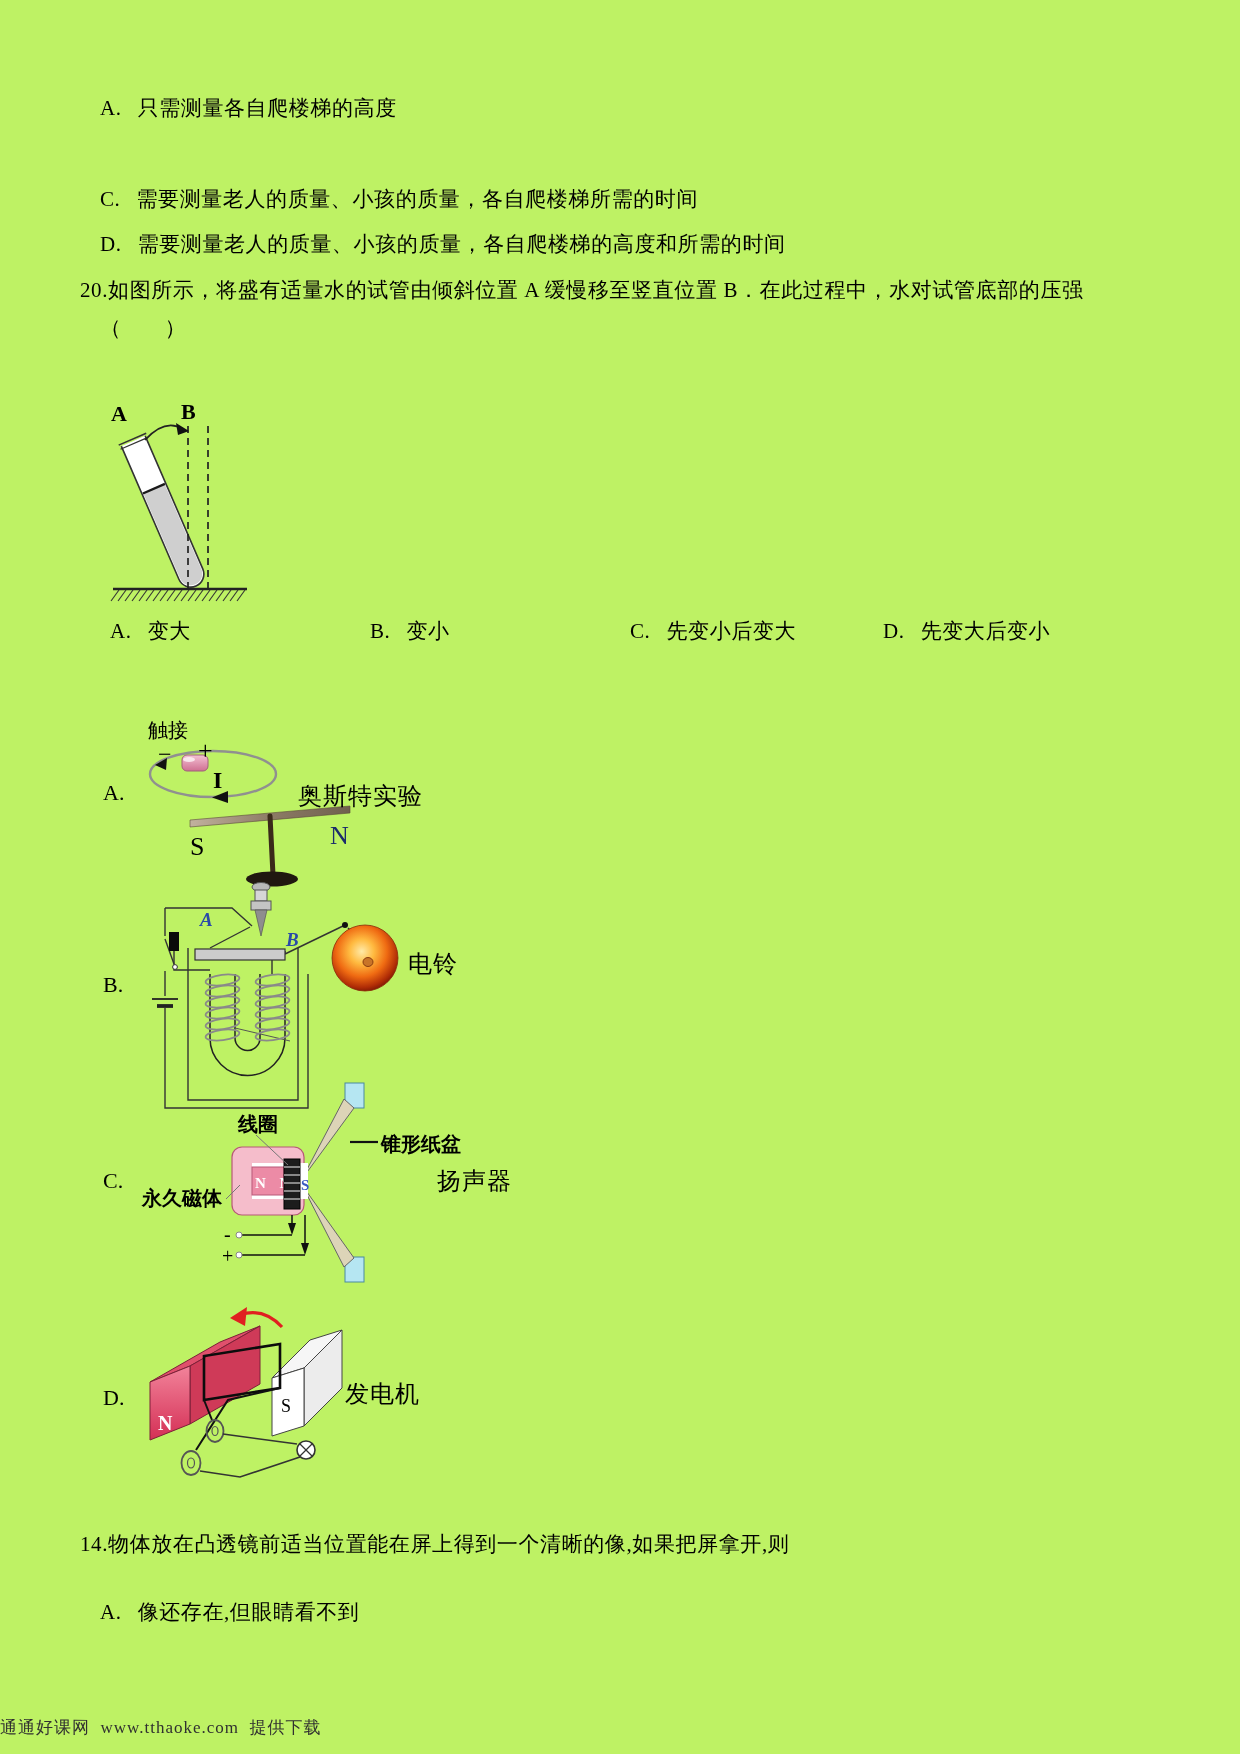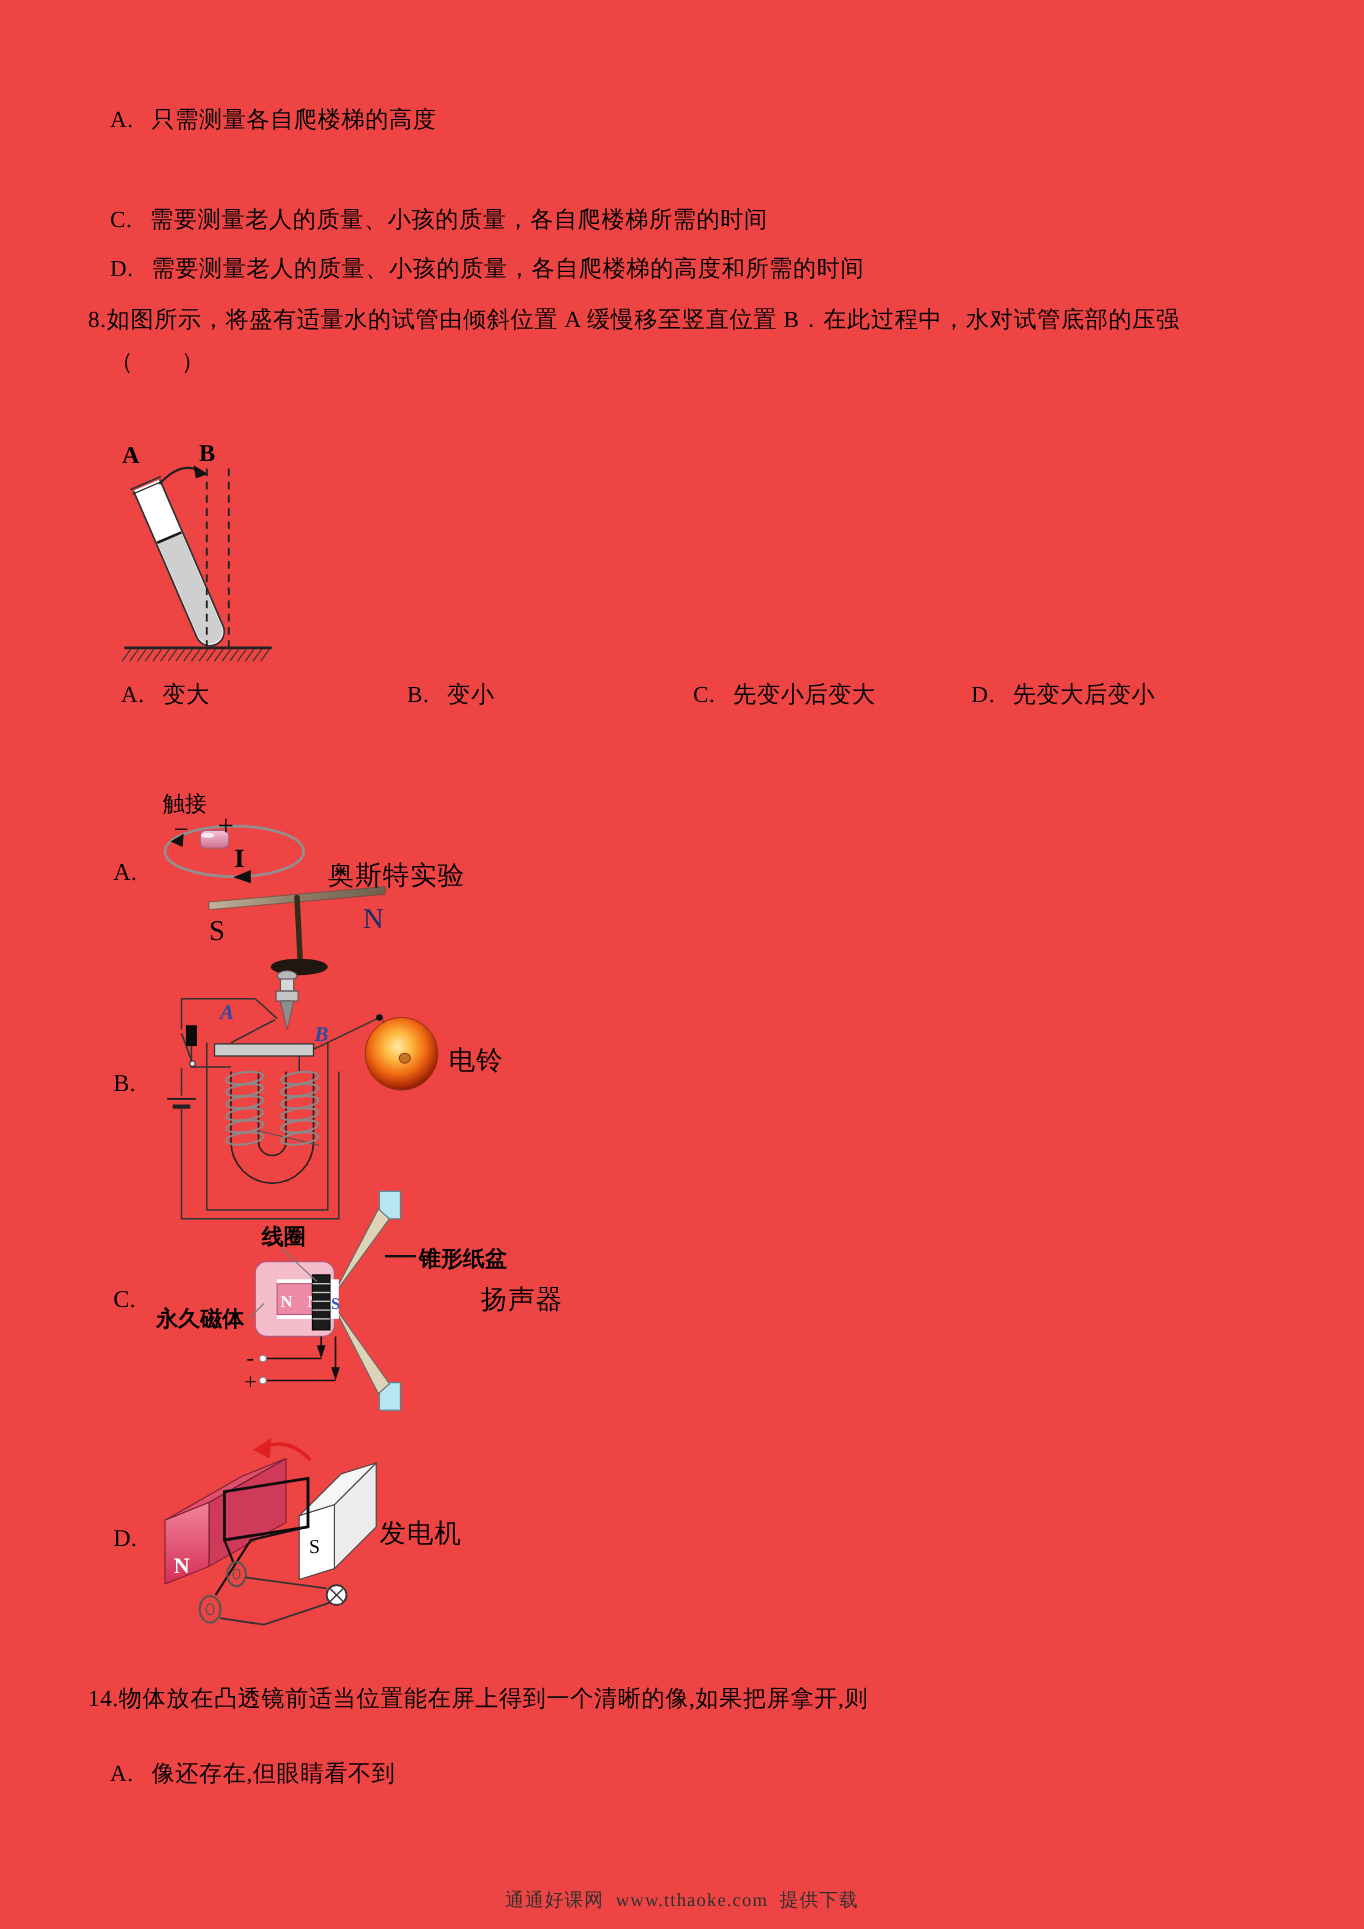--- a/index.html
+++ b/index.html
@@ -1,41 +1,41 @@
 <!DOCTYPE html>
 <html><head>
 <meta charset="utf-8">
 <style>
   html,body{margin:0;padding:0;background:#888;}
   .page{
-    position:relative;width:1240px;height:1754px;background:#ef4444;
+    position:relative;width:1240px;height:1754px;background:#bef264;
     margin:0 auto;overflow:hidden;color:#000;
     font-family:"Liberation Serif","DejaVu Serif",serif;
   }
   .t{position:absolute;font-size:21px;letter-spacing:0.6px;white-space:pre;line-height:28px;}
   .letter{display:inline-block;margin-right:16px;}
   .cap{position:absolute;font-size:24px;letter-spacing:1px;white-space:pre;}
   .figletter{position:absolute;font-size:22px;}
   .footer{
-    position:absolute;left:0;top:1716px;width:100%;text-align:center;
+    position:absolute;left:0;top:1716px;width:100%;
     font-size:17px;color:#303030;letter-spacing:1px;white-space:pre;
   }
   svg{position:absolute;overflow:visible;}
   svg text{font-family:"Liberation Serif","DejaVu Serif",serif;}
 </style>
 </head>
 <body>
 
 <div class="page">
 
   <div class="t" style="left:100px;top:94px"><span class="letter">A.</span><span>只需测量各自爬楼梯的高度</span></div>
   <div class="t" style="left:100px;top:185px"><span class="letter">C.</span><span>需要测量老人的质量、小孩的质量，各自爬楼梯所需的时间</span></div>
   <div class="t" style="left:100px;top:230px"><span class="letter">D.</span><span>需要测量老人的质量、小孩的质量，各自爬楼梯的高度和所需的时间</span></div>
 
-  <div class="t" style="left:80px;top:276px">8.如图所示，将盛有适量水的试管由倾斜位置 A 缓慢移至竖直位置 B．在此过程中，水对试管底部的压强</div>
+  <div class="t" style="left:80px;top:276px">20.如图所示，将盛有适量水的试管由倾斜位置 A 缓慢移至竖直位置 B．在此过程中，水对试管底部的压强</div>
   <div class="t" style="left:100px;top:314px">（　　）</div>
 
   <svg style="left:85px;top:342px" width="200" height="266" viewBox="0 0 200 266">
 
     <g transform="rotate(-23.4 111 244)">
       <path d="M98,86 L98,231 A13,13 0 0 0 124,231 L124,86 Z" fill="#ffffff" stroke="none"></path>
       <path d="M99.3,138 L99.3,230.5 A11.7,11.7 0 0 0 122.7,230.5 L122.7,138 Z" fill="#cfcfcf" stroke="none"></path>
       <path d="M98,86 L98,231 A13,13 0 0 0 124,231 L124,86" fill="none" stroke="#333" stroke-width="1.6"></path>
       <line x1="99" y1="138" x2="123" y2="138" stroke="#1a1a1a" stroke-width="2.4"></line>
       <line x1="96" y1="84" x2="126" y2="84" stroke="#333" stroke-width="1.6"></line>

